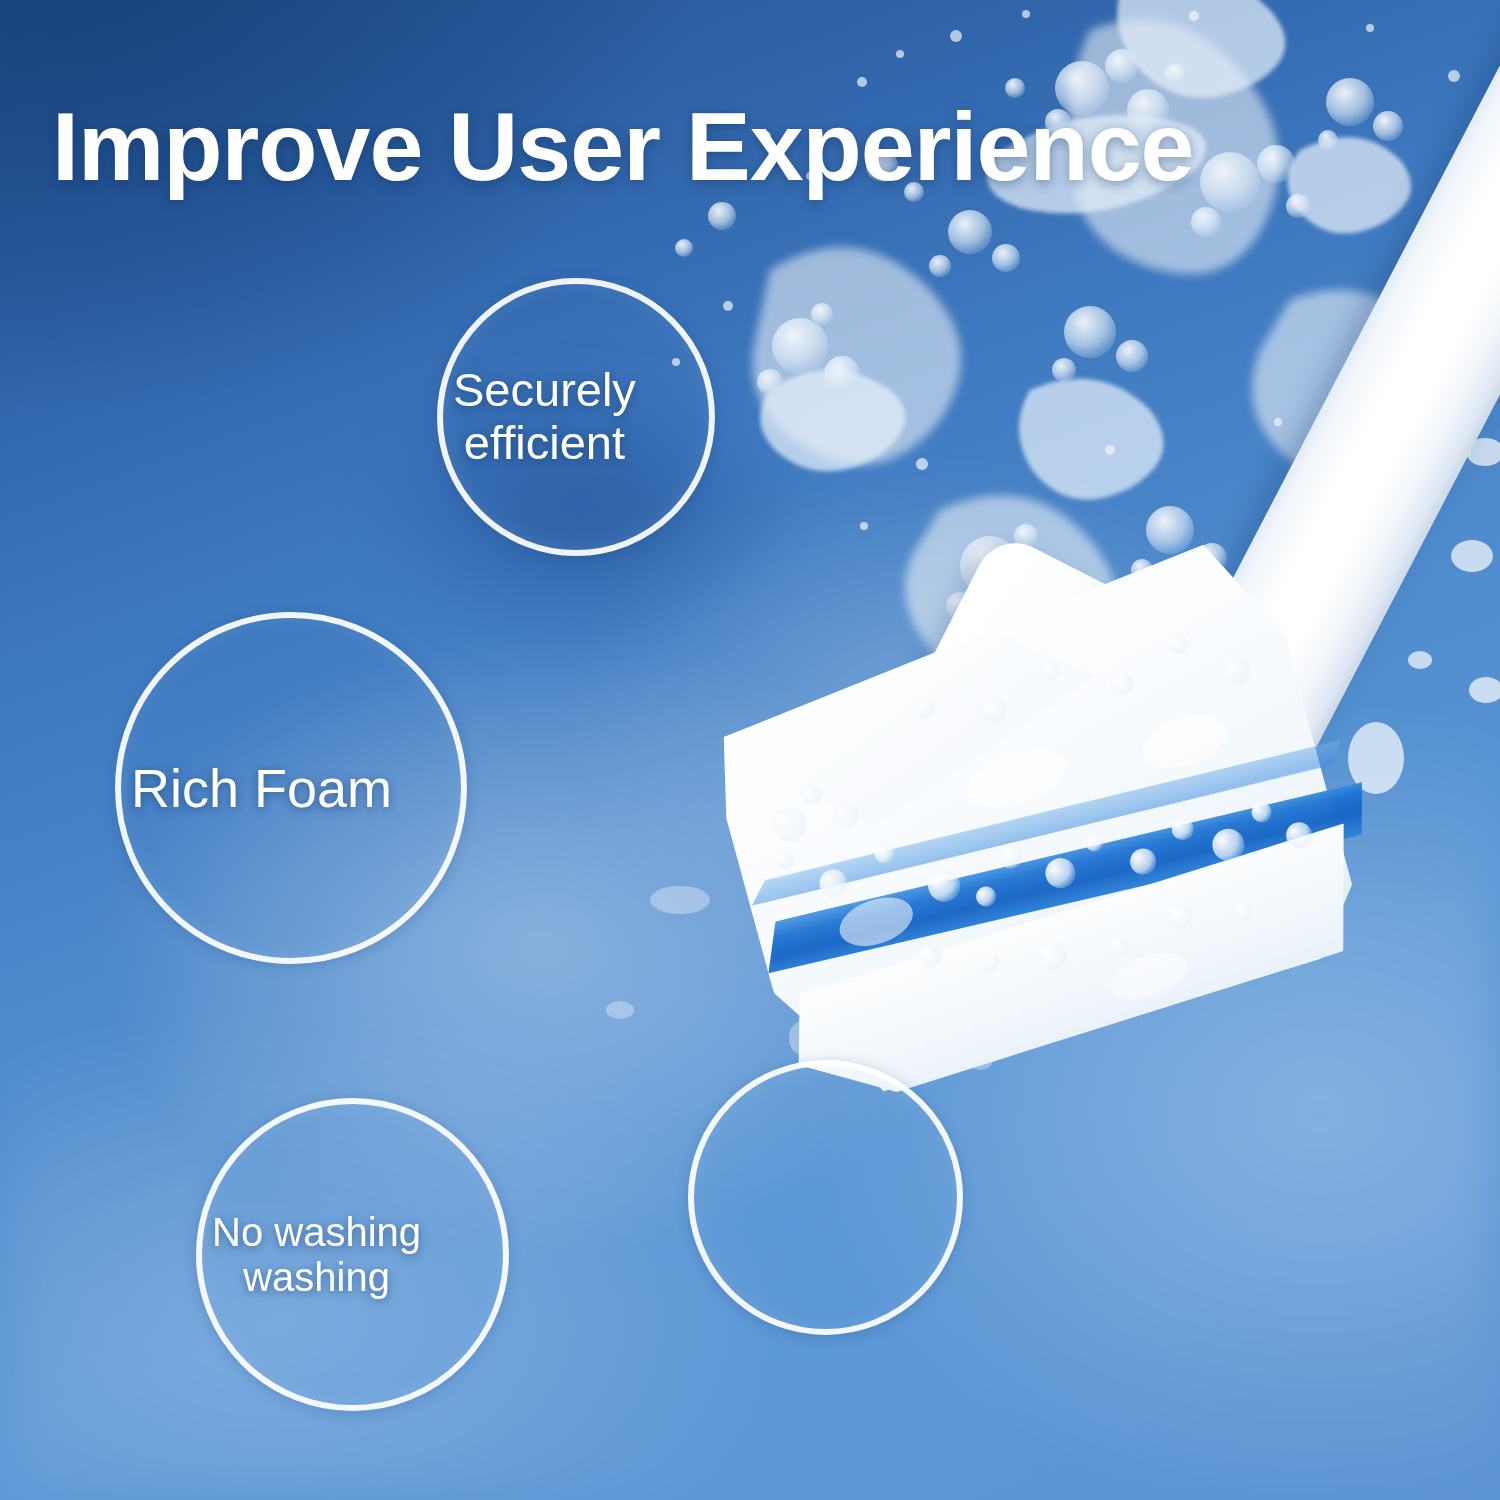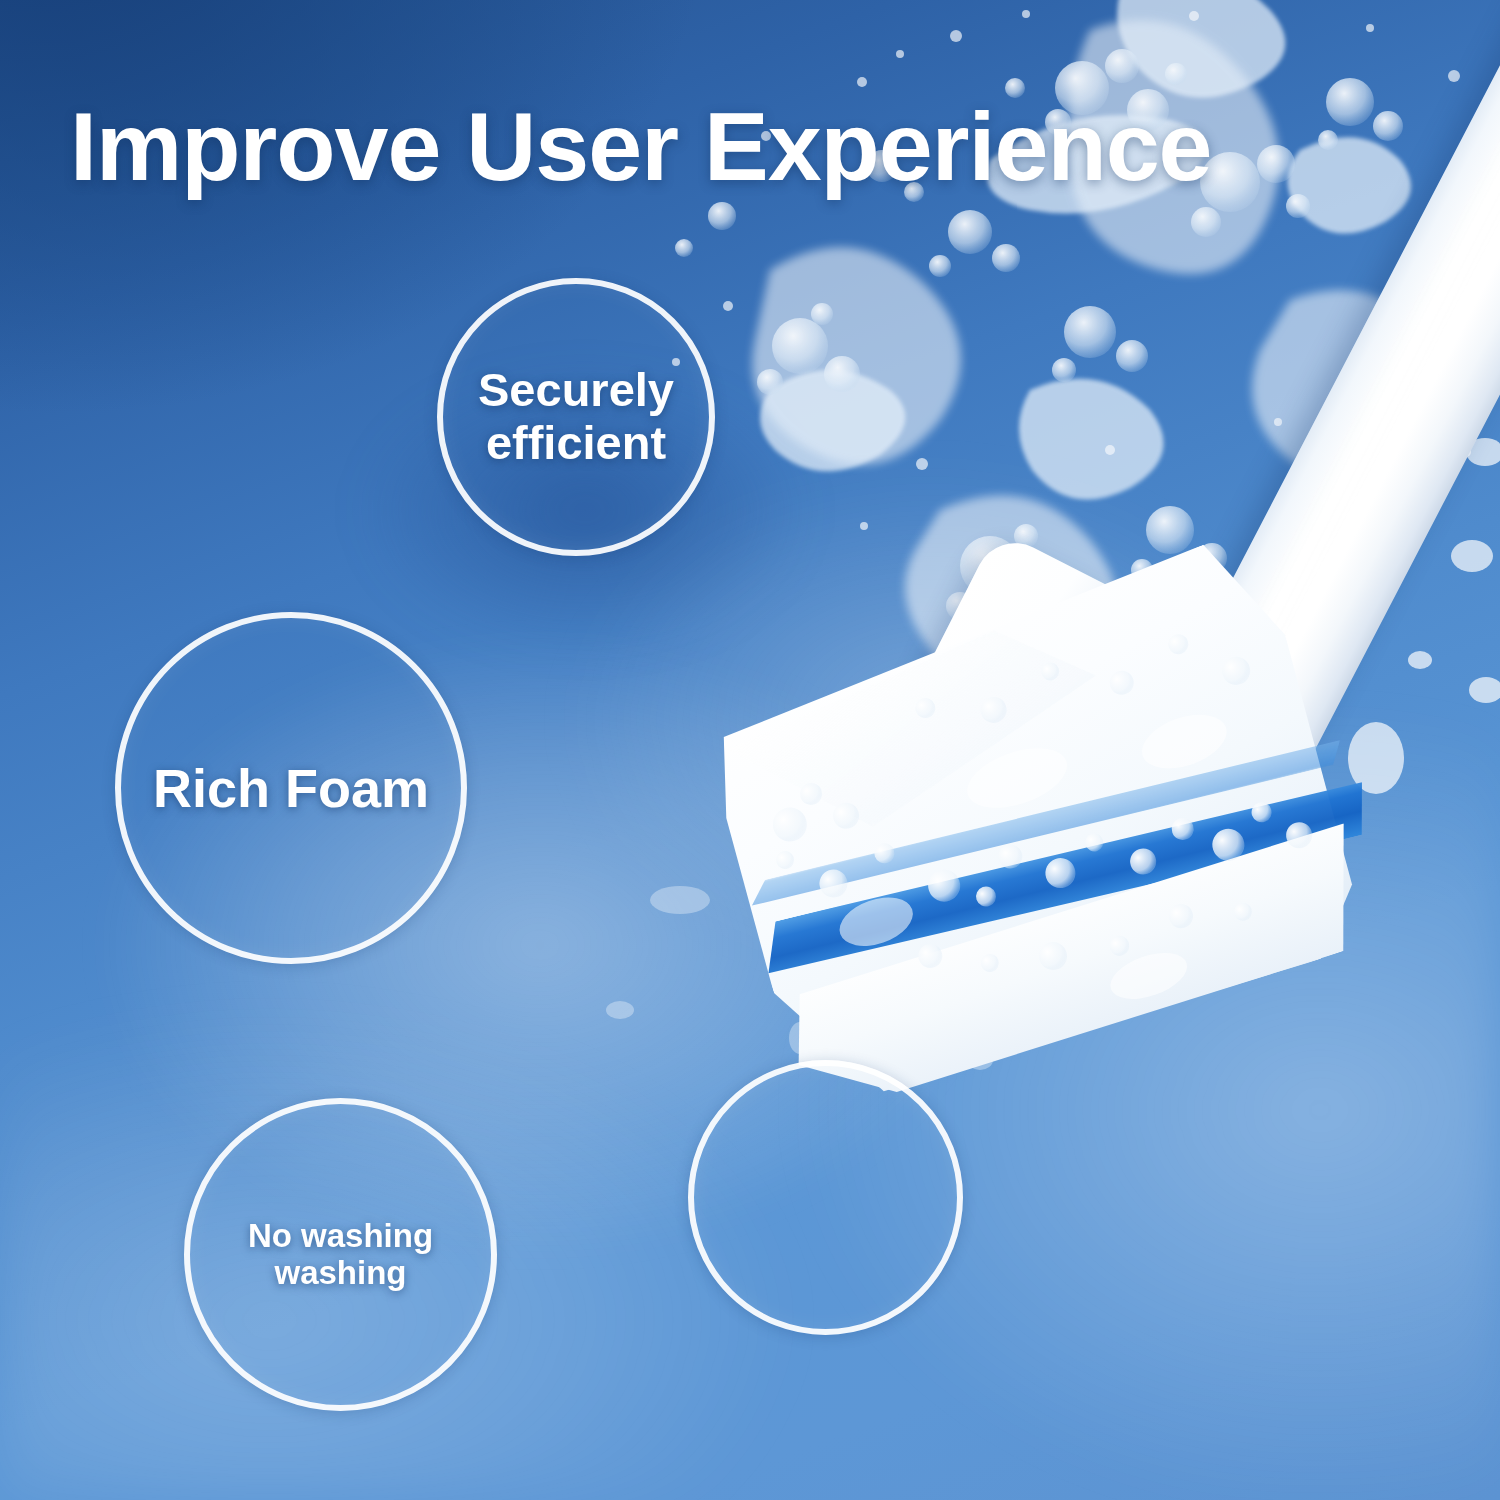--- a/index.html
+++ b/index.html
@@ -144,50 +144,49 @@
     background:linear-gradient(160deg,rgba(255,255,255,.95),rgba(236,244,251,.5));
     clip-path:polygon(0% 18%, 78% 0%, 100% 52%, 30% 100%);
     filter:blur(2px);
   }
   
   .head-foam { position:absolute; inset:0; pointer-events:none; }
 
   
   #title {
     position:absolute;
-    left:70px; top:96px;
+    left:52px; top:96px;
     font-size:97px;
     font-weight:bold;
     color:#ffffff;
     letter-spacing:-1px;
     line-height:1.05;
     white-space:nowrap;
     text-shadow:0 3px 12px rgba(16,48,96,.45);
   }
 
   
   .badge {
     position:absolute;
     border-radius:50%;
     border:6px solid rgba(255,255,255,.92);
     display:flex;
     align-items:center;
-    justify-content:center;
     text-align:center;
     color:#ffffff;
-    font-weight:bold;
+    font-weight:normal;
     line-height:1.12;
     box-shadow:0 2px 14px rgba(20,56,110,.22), inset 0 0 22px rgba(255,255,255,.07);
     text-shadow:0 2px 9px rgba(18,52,102,.55);
   }
   .badge .label { padding:0 10px; display:block; }
 
   #badge-secure     { left:437px;  top:278px;  width:278px; height:278px; font-size:47px; }
   #badge-foam       { left:115px;  top:612px;  width:352px; height:352px; font-size:54px; }
-  #badge-nowash     { left:184px;  top:1098px; width:313px; height:313px; font-size:33px; }
+  #badge-nowash     { left:196px;  top:1098px; width:313px; height:313px; font-size:40px; }
   #badge-convenient { left:688px;  top:1060px; width:275px; height:275px; font-size:42px; }
   #badge-protect    { left:1079px; top:1190px; width:279px; height:279px; font-size:45px; }
 </style>
 </head>
 <body>
 
 <div id="stage">
 
   <div class="bg-layer bg-vignette-tl"></div>
   <div class="bg-layer bg-dark-pool"></div>

